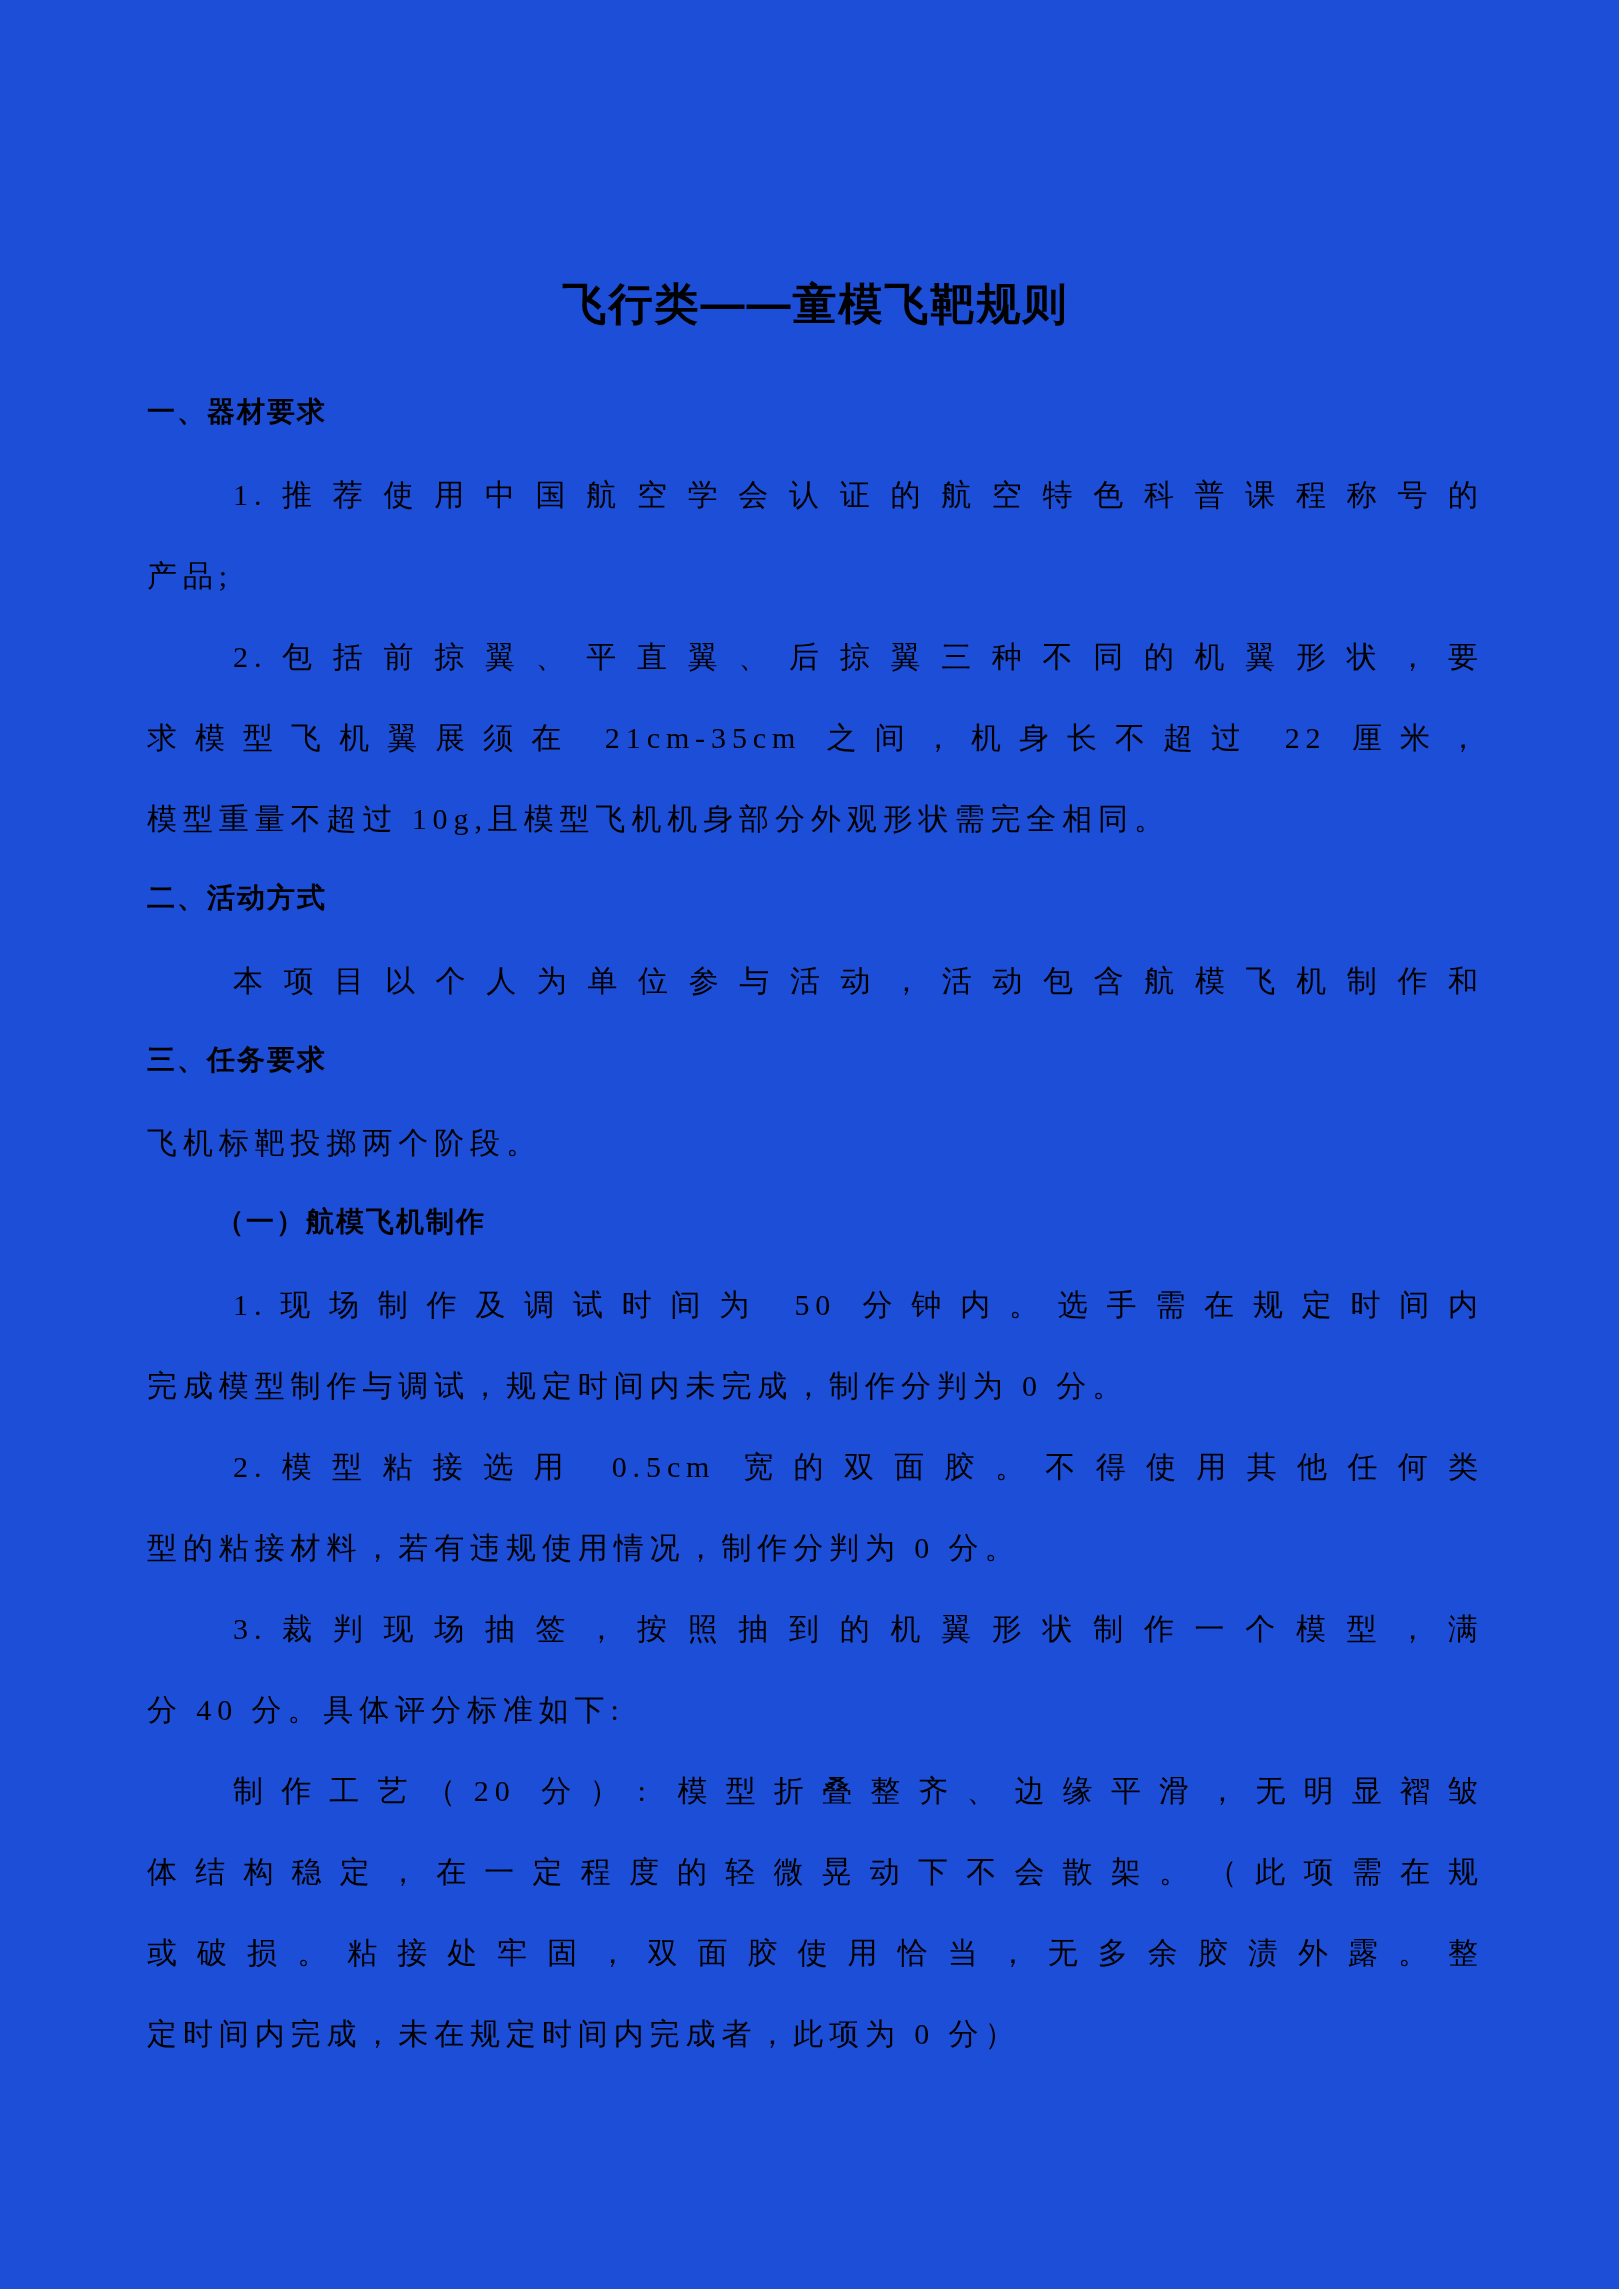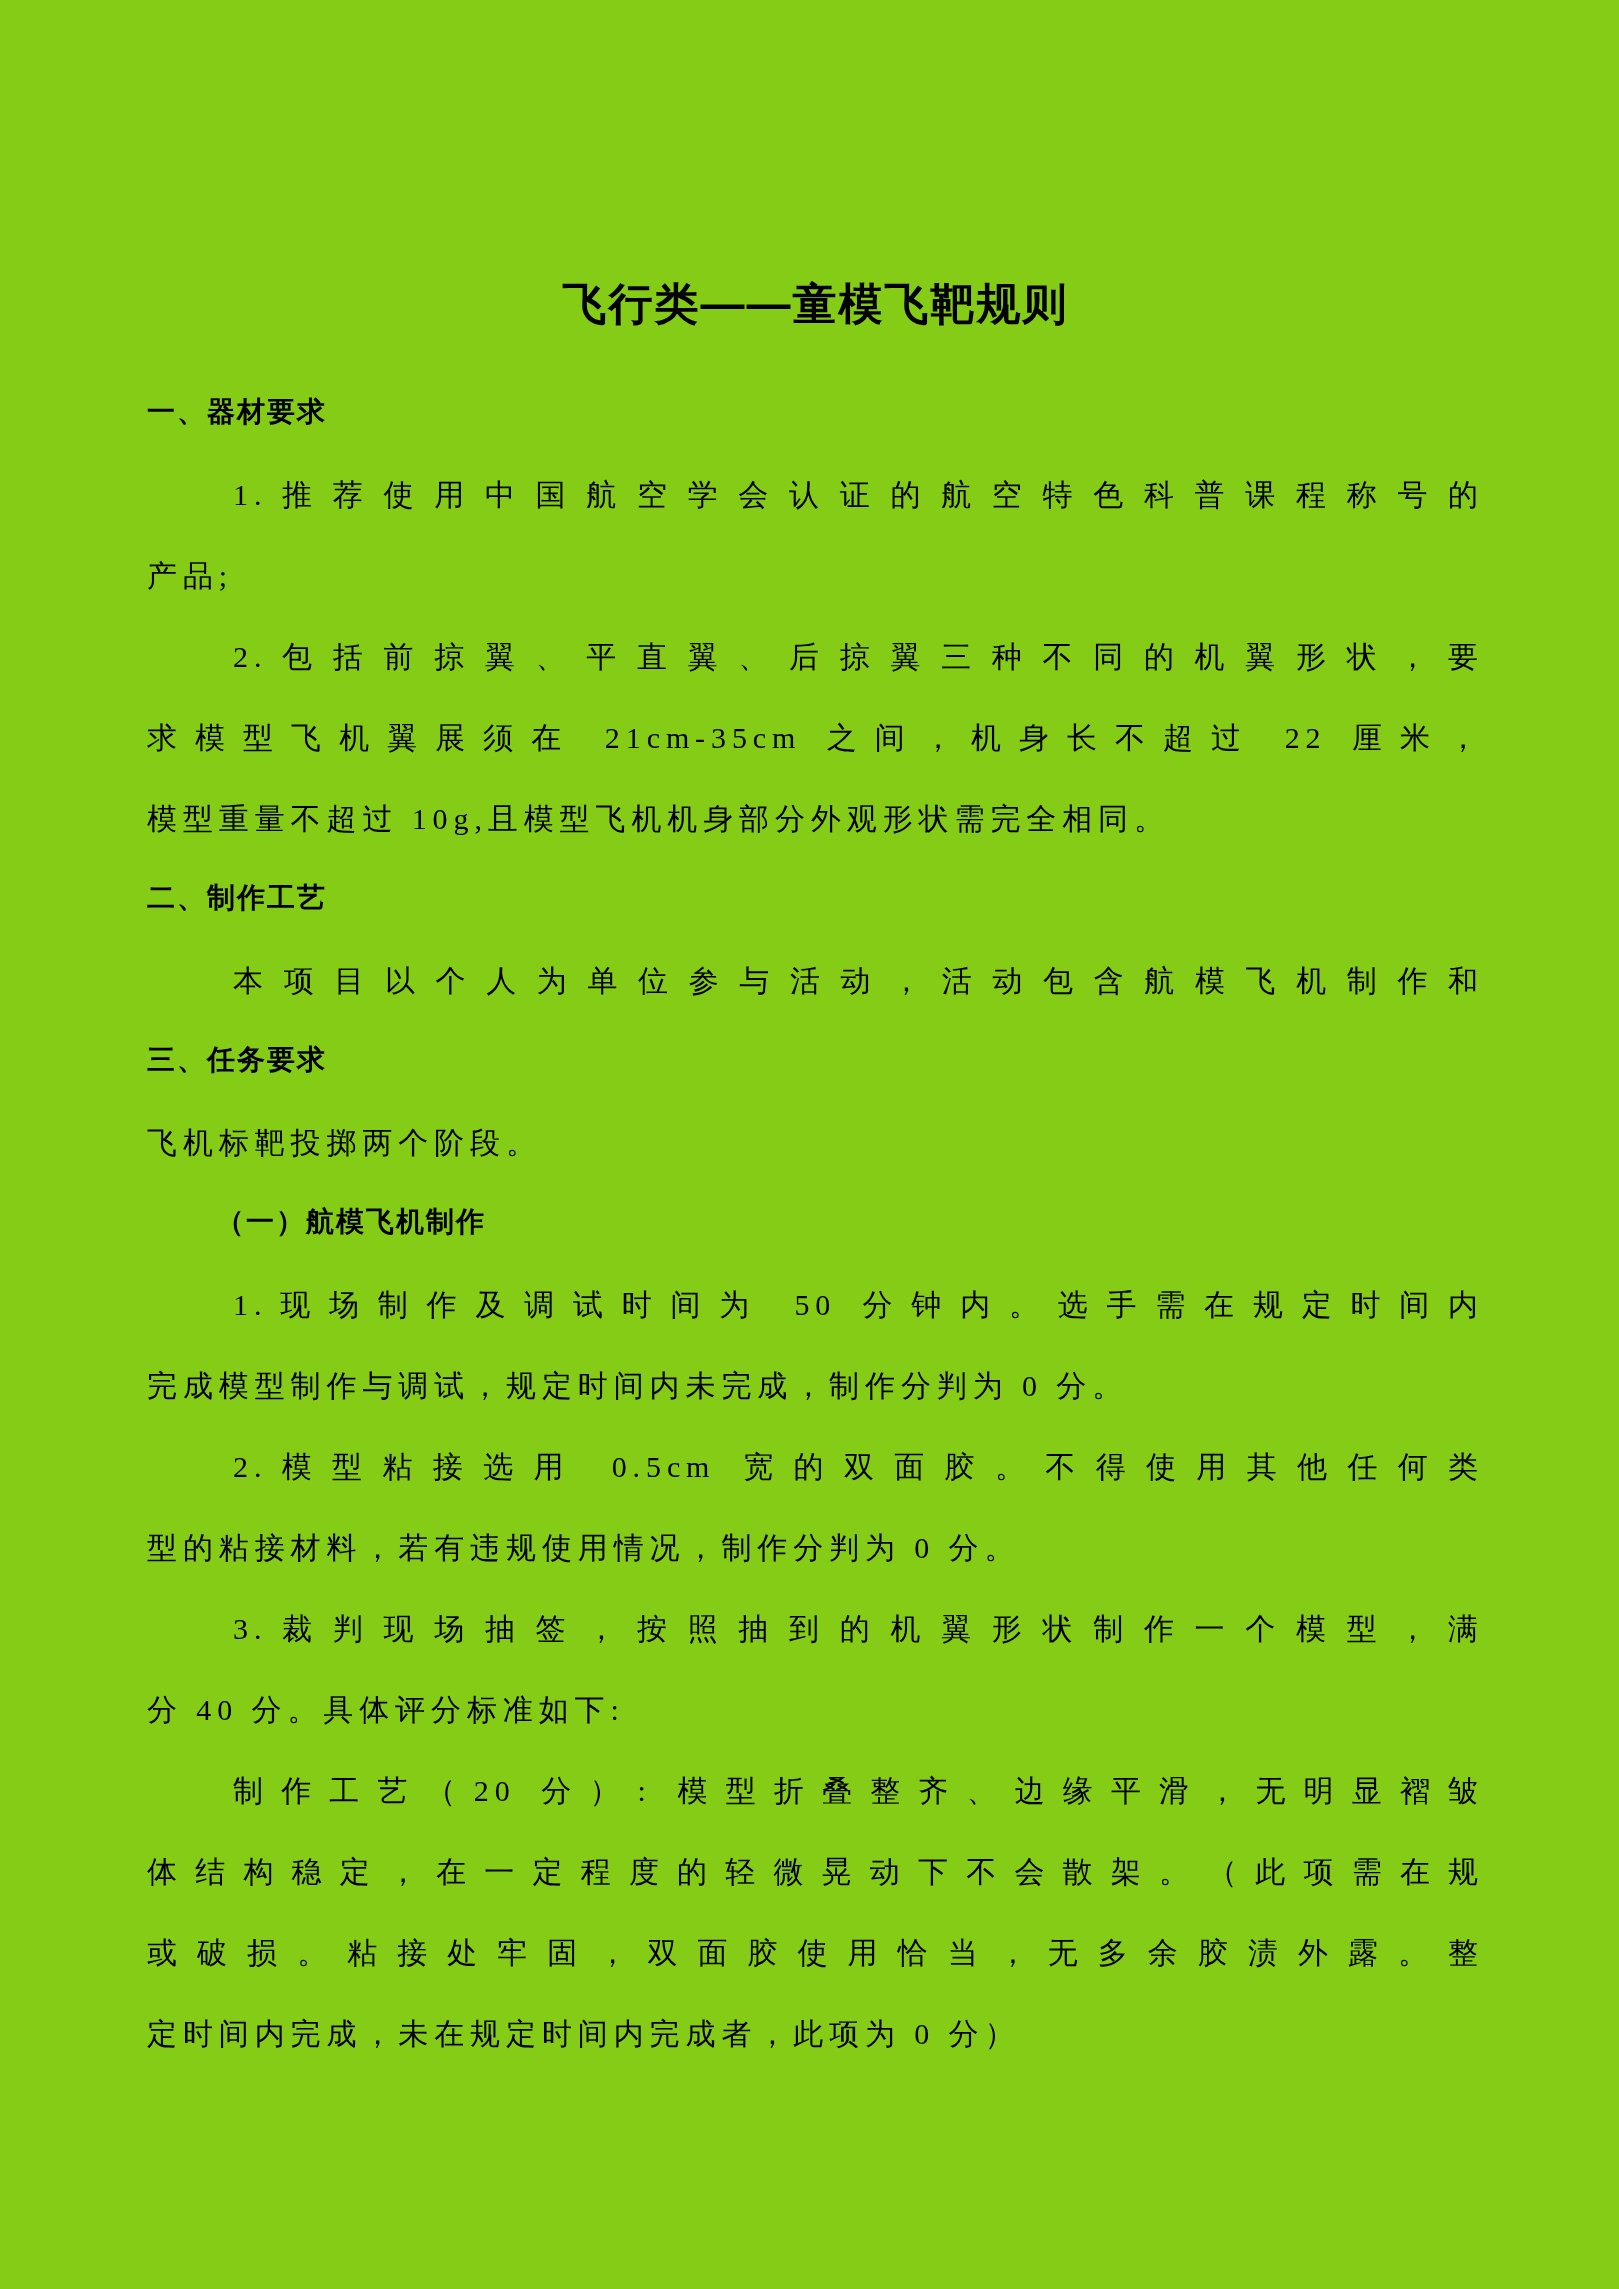--- a/index.html
+++ b/index.html
@@ -8,21 +8,21 @@
     height: 2290px;
     background: #ffffff;
     color: #000000;
     overflow: hidden;
   }
   .page {
     box-sizing: border-box;
     width: 1619px;
     height: 2290px;
     padding: 263px 135px 0 147px;
-    background: #84cc16;
+    background: #1d4ed8;
   }
   .line {
     font-family: "Liberation Serif", serif;
     font-size: 30px;
     line-height: 81px;
     height: 81px;
     letter-spacing: 5.9px;
     white-space: nowrap;
     color: #000000;
   }
@@ -59,21 +59,21 @@
 
   <div class="line title">飞行类——童模飞靶规则</div>
 
   <div class="line heading heading-first">一、器材要求</div>
   <div class="line indent jl">1.推荐使用中国航空学会认证的航空特色科普课程称号的</div>
   <div class="line">产品;</div>
   <div class="line indent jl">2.包括前掠翼、平直翼、后掠翼三种不同的机翼形状，要</div>
   <div class="line jl">求模型飞机翼展须在 21cm-35cm 之间，机身长不超过 22 厘米，</div>
   <div class="line">模型重量不超过 10g,且模型飞机机身部分外观形状需完全相同。</div>
 
-  <div class="line heading">二、制作工艺</div>
+  <div class="line heading">二、活动方式</div>
   <div class="line indent jl">本项目以个人为单位参与活动，活动包含航模飞机制作和</div>
   <div class="line heading">三、任务要求</div>
 
   <div class="line">飞机标靶投掷两个阶段。</div>
   <div class="line heading indent-sub">（一）航模飞机制作</div>
   <div class="line indent jl">1.现场制作及调试时间为 50 分钟内。选手需在规定时间内</div>
   <div class="line">完成模型制作与调试，规定时间内未完成，制作分判为 0 分。</div>
   <div class="line indent jl">2.模型粘接选用 0.5cm 宽的双面胶。不得使用其他任何类</div>
   <div class="line">型的粘接材料，若有违规使用情况，制作分判为 0 分。</div>
   <div class="line indent jl">3.裁判现场抽签，按照抽到的机翼形状制作一个模型，满</div>

